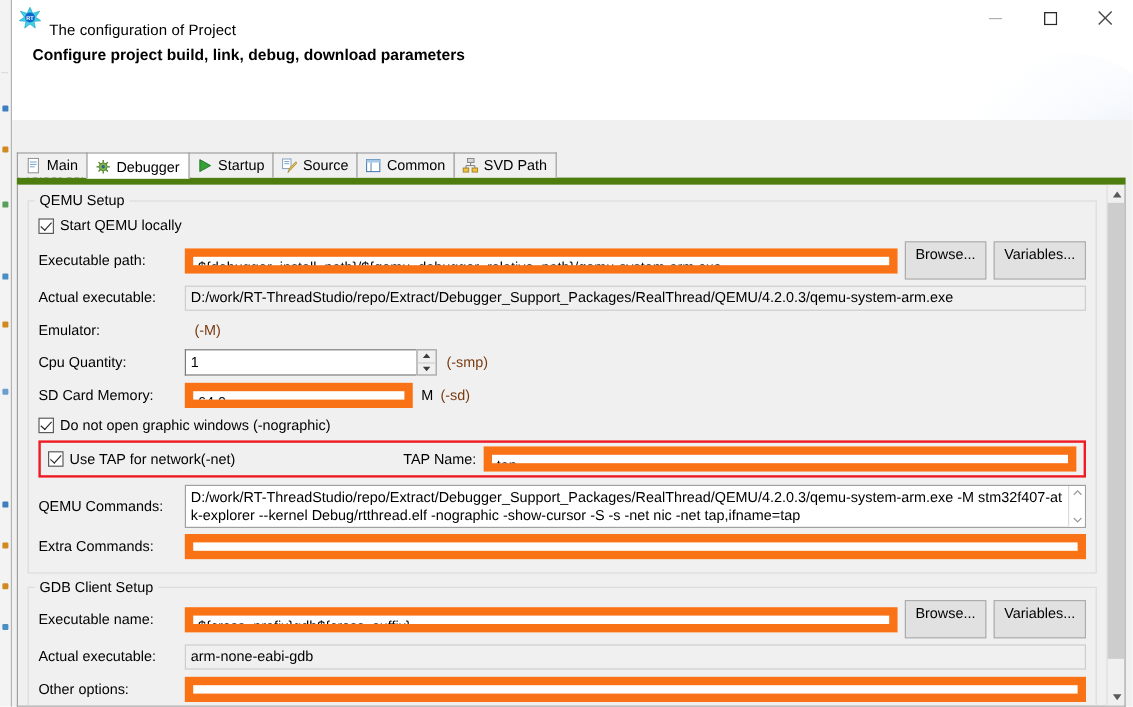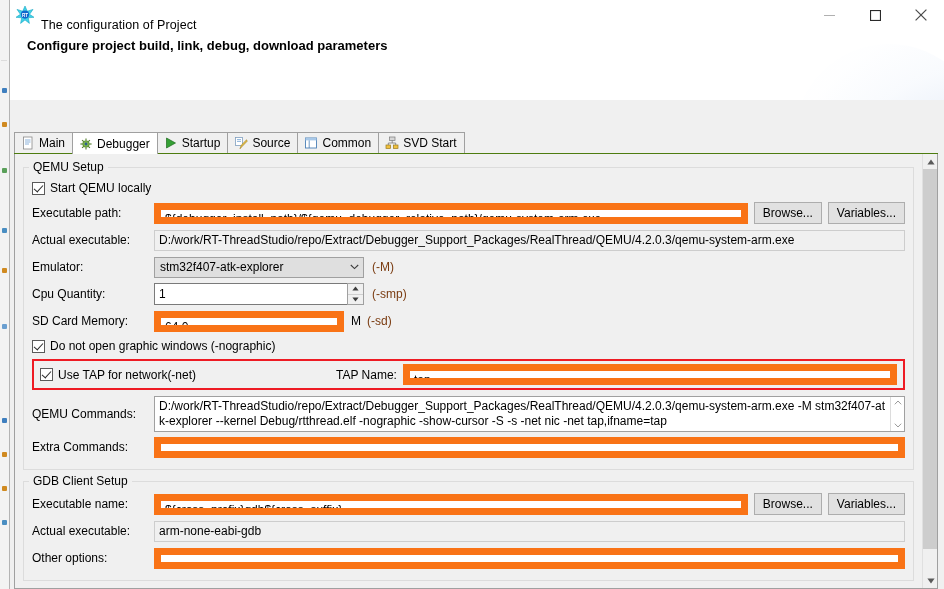--- a/index.html
+++ b/index.html
@@ -92,21 +92,21 @@
     flex: 1; height: 20px; line-height: 18px;
     background: #f0f0f0; border: 1px solid #cdcdcd;
     padding: 0 5px; font-size: 12px; color: #6d6d6d;
     font-family: "Liberation Sans", sans-serif;
   }
 
   
   .tabs {
     position: absolute; left: 4px; top: 32px; right: 6px; height: 22px;
     display: flex; align-items: flex-end;
-    border-bottom: 1px solid #4d7c0f;
+    border-bottom: 6px solid #4d7c0f;
   }
   .tab {
     height: 21px; display: flex; align-items: center;
     padding: 0 7px 0 6px;
     border: 1px solid #a0a0a0; border-bottom: none;
     background: #f0f0f0;
     margin-right: -1px;
     font-size: 12px; color: #000;
     position: relative;
   }
@@ -166,21 +166,21 @@
   .unit-m { font-size: 12px; color: #000; margin: 0 6px 0 7px; }
 
   .txt {
     height: 21px; border: 7px solid #f97316; background: #ffffff;
     padding: 0 4px; font-size: 12px; color: #000; line-height: 19px;
     font-family: "Liberation Sans", sans-serif;
     white-space: nowrap; overflow: hidden;
   }
   .txt.ro { background: #f0f0f0; border: 1px solid #cdcdcd; color: #000; }
   .btn {
-    height: 22px; min-width: 62px; padding: 0 8px;
+    height: 32px; min-width: 62px; padding: 0 8px;
     border: 1px solid #adadad; background: #e1e1e1;
     font-size: 12px; color: #000; line-height: 20px; text-align: center;
     margin-left: 6px; flex: none;
     font-family: "Liberation Sans", sans-serif;
   }
 
   .chk { display: flex; align-items: center; }
   .box {
     width: 13px; height: 13px; border: 1px solid #5a5a5a; background: #fff;
     margin-right: 5px; position: relative; flex: none;
@@ -369,21 +369,21 @@
 
       <div class="tab">
         <span class="ticon">
           <svg viewBox="0 0 14 14" width="14" height="14">
             <rect x="4.5" y="1" width="5.5" height="3.4" fill="#d7d7d7" stroke="#7a7a7a" stroke-width="0.7"></rect>
             <rect x="1" y="9" width="4.6" height="3.4" fill="#f0c040" stroke="#9a7b1a" stroke-width="0.7"></rect>
             <rect x="8.4" y="9" width="4.6" height="3.4" fill="#f0c040" stroke="#9a7b1a" stroke-width="0.7"></rect>
             <path d="M7.2,4.4 L7.2,7 M3.3,7 L10.7,7 M3.3,7 L3.3,9 M10.7,7 L10.7,9" stroke="#7a7a7a" stroke-width="0.8" fill="none"></path>
           </svg>
         </span>
-        <span>SVD Start</span>
+        <span>SVD Path</span>
       </div>
 
     </div>
 
     <div class="pane">
 
       <div class="scrollbar">
         <div class="sb-up">
           <svg width="8" height="6" viewBox="0 0 8 6">
               <polygon points="4,0.5 7.6,5.5 0.4,5.5" fill="#5a5a5a"></polygon>
@@ -419,28 +419,20 @@
             </div>
 
             <div class="row">
               <span class="lbl lbl-w">Actual executable:</span>
               <div class="txt ro" style="flex:1; min-width:0">D:/work/RT-ThreadStudio/repo/Extract/Debugger_Support_Packages/RealThread/QEMU/4.2.0.3/qemu-system-arm.exe</div>
             </div>
 
 
             <div class="row">
               <span class="lbl lbl-w">Emulator:</span>
-              <div class="combo" style="width:210px">
-                <span>stm32f407-atk-explorer</span>
-                <span class="arrow">
-                  <svg width="9" height="6" viewBox="0 0 9 6">
-                      <polyline points="0.8,1 4.5,4.6 8.2,1" fill="none" stroke="#3c3c3c" stroke-width="1.1"></polyline>
-                    </svg>
-                </span>
-              </div>
               <span class="unit">(-M)</span>
             </div>
 
             <div class="row">
               <span class="lbl lbl-w">Cpu Quantity:</span>
               <div class="spin-wrap">
                 <div class="spin-txt" style="width:193px">1</div>
                 <div class="spin-btns">
                   <div>
                     <svg width="7" height="5" viewBox="0 0 7 5">

